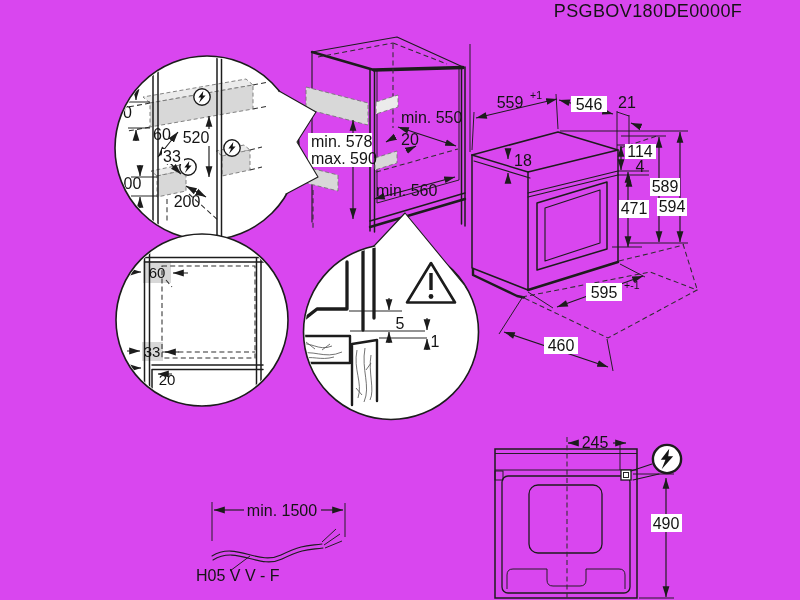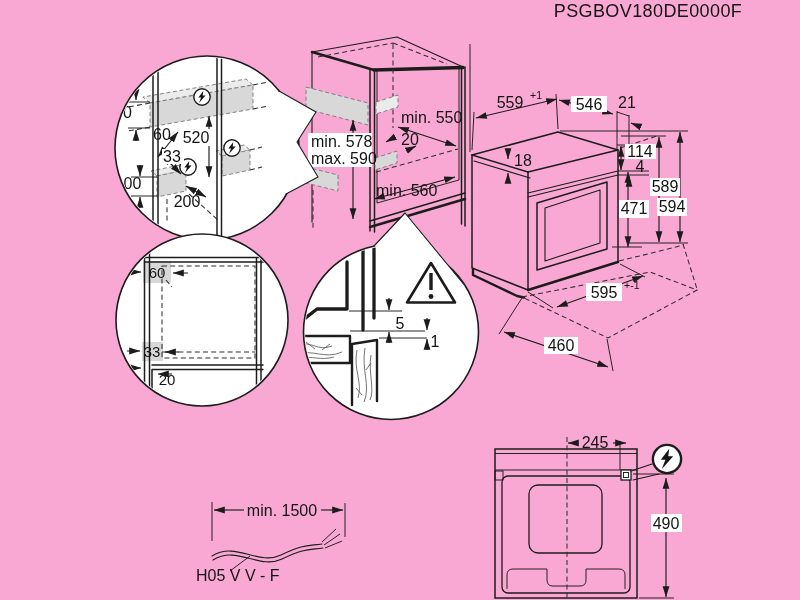--- a/index.html
+++ b/index.html
@@ -1,16 +1,16 @@
 <!DOCTYPE html>
 <html><head>
 <meta charset="utf-8">
 <style>
   html,body{margin:0;padding:0;background:#fff;}
-  .stage{position:relative;width:800px;height:600px;background:#f9a8d4;overflow:hidden;
+  .stage{position:relative;width:800px;height:600px;background:#d946ef;overflow:hidden;
          font-family:"Liberation Sans",sans-serif;}
   svg{position:absolute;left:0;top:0;}
   .ln{stroke:#1c1c1c;stroke-width:1.5;fill:none;stroke-linecap:round;stroke-linejoin:round;}
   .w1{stroke-width:1.1;} .w2{stroke-width:2.4;} .w3{stroke-width:3.3;}
   .thn{stroke:#1c1c1c;stroke-width:0.95;fill:none;}
   .dsh{stroke:#2e2e2e;stroke-width:1.05;fill:none;stroke-dasharray:5 3.2;}
   .dim{stroke:#1c1c1c;stroke-width:1.15;fill:none;}
   .zone{fill:#d8d8d8;stroke:#767676;stroke-width:0.9;stroke-dasharray:4 2.6;}
   .zoneL{fill:#ebebeb;stroke:#767676;stroke-width:0.9;stroke-dasharray:4 2.6;}
   .zoneP{fill:#d8d8d8;}

